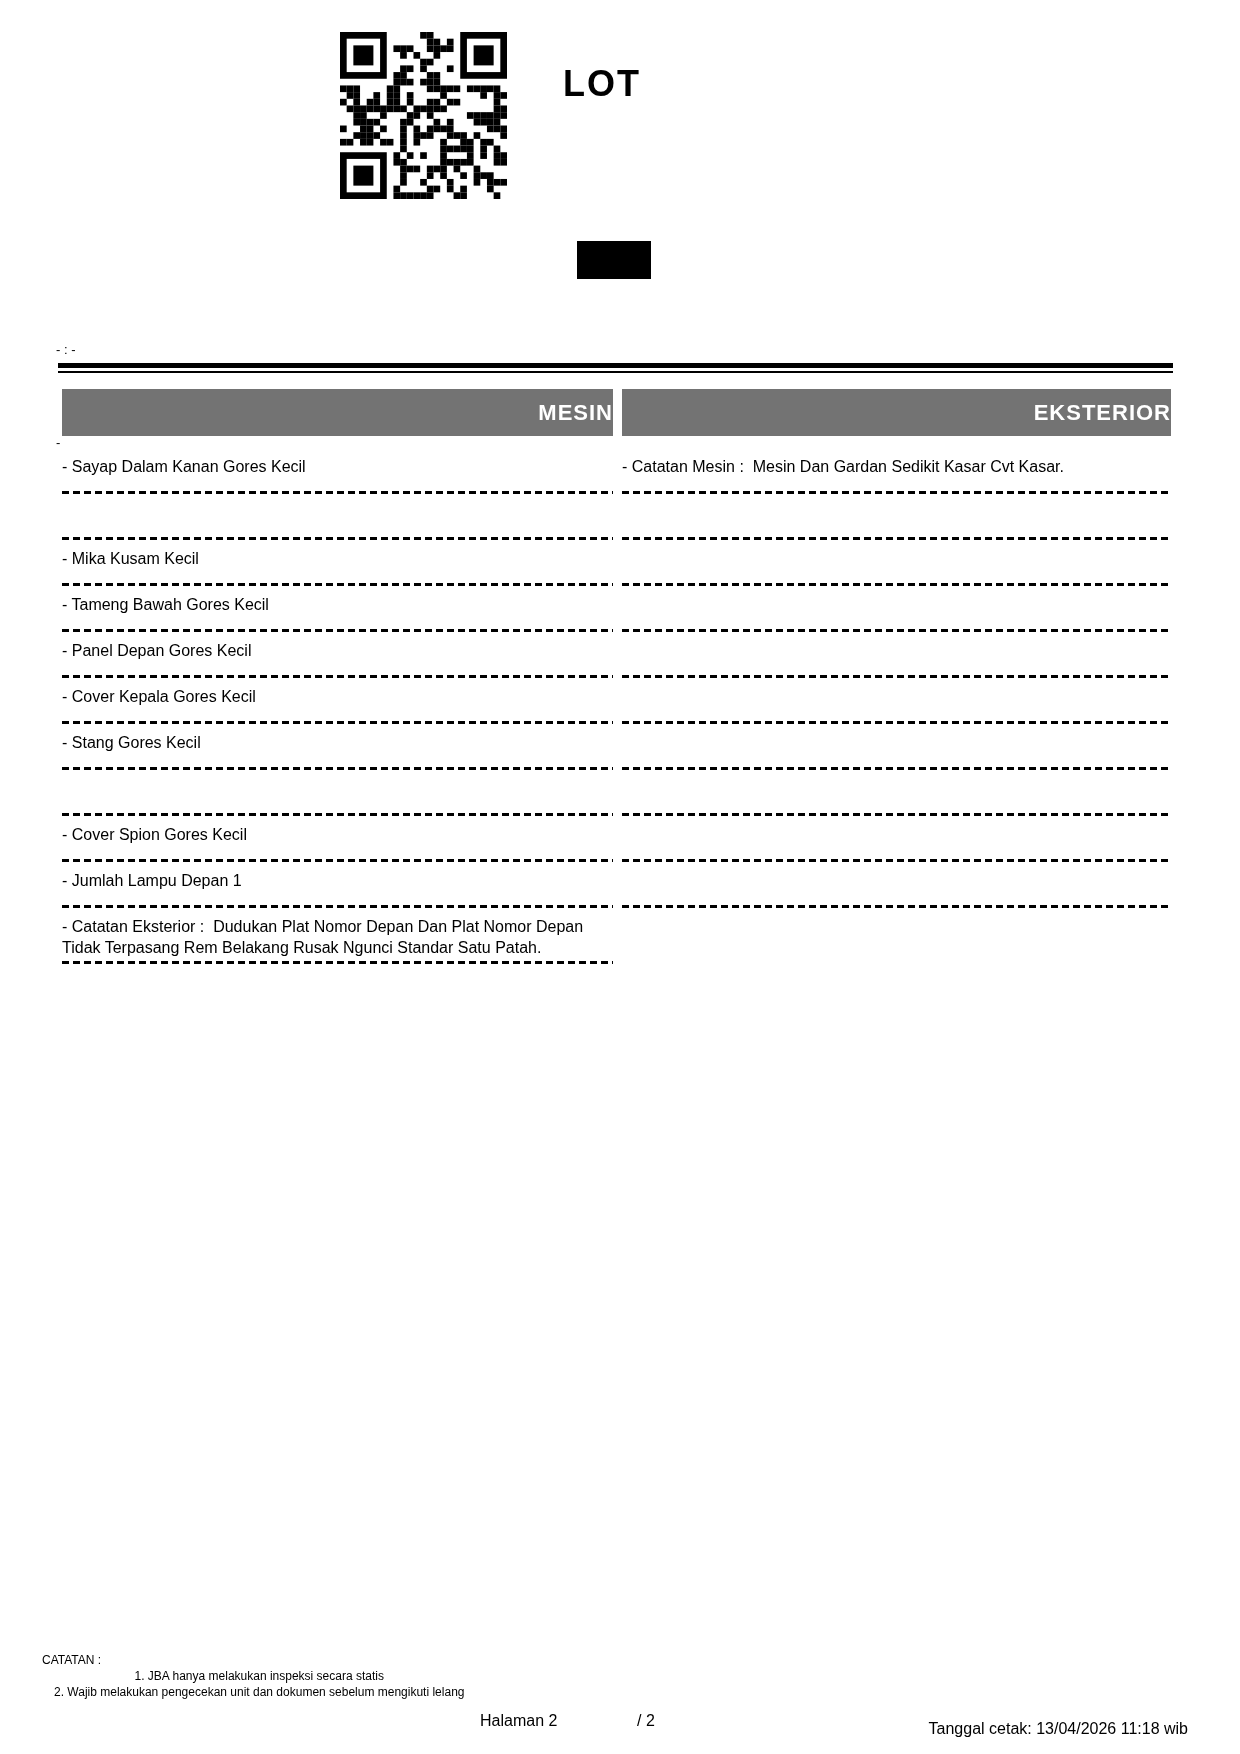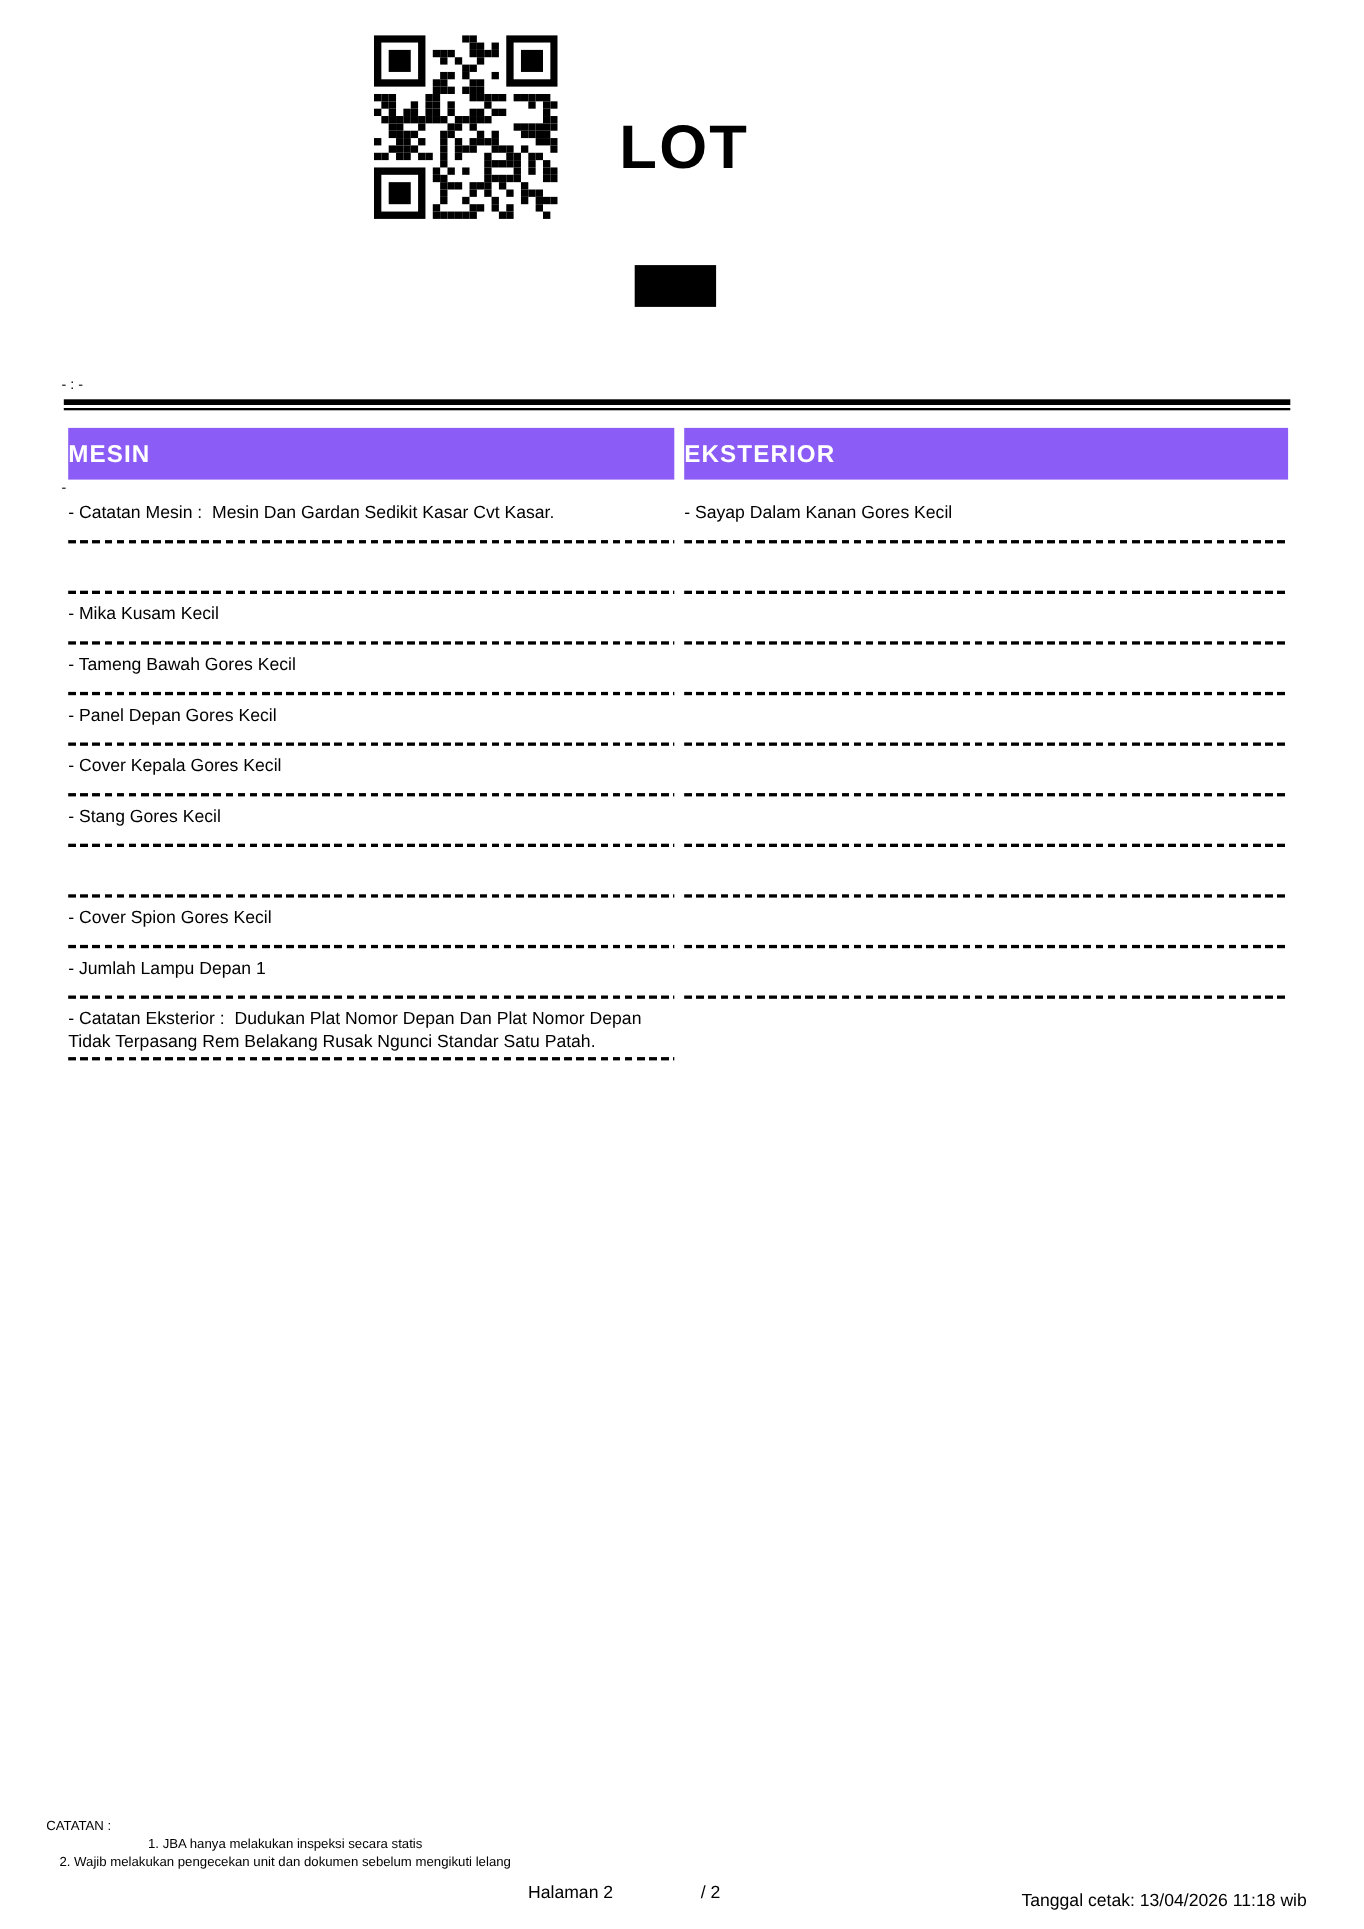--- a/index.html
+++ b/index.html
@@ -9,40 +9,40 @@
     background:#ffffff;
     font-family:"Liberation Sans","DejaVu Sans",sans-serif;
     color:#000;
     overflow:hidden;
   }
   
   #qr{position:absolute;left:340px;top:32px;width:167px;height:167px;}
   
   .lot-title{
     position:absolute;left:563px;top:66px;
-    font-size:56px;font-weight:bold;letter-spacing:2px;line-height:1;margin-top:40px;
+    font-size:36px;font-weight:bold;letter-spacing:2px;line-height:1;
   }
   
   .redact-box{position:absolute;left:577px;top:241px;width:74px;height:38px;background:#000;}
   
   .meta{position:absolute;left:56px;top:272px;font-size:13px;line-height:31px;white-space:pre;}
   
   .double-rule{
     position:absolute;left:58px;top:363px;width:1115px;height:10px;
     background:linear-gradient(to bottom,#000 0 5px,#fff 5px 8px,#000 8px 10px);
   }
   
   .inspect-table{
     position:absolute;left:62px;top:389px;width:1111px;
     display:grid;grid-template-columns:551px 549px;column-gap:9px;
   }
   .colhead{
-    height:47px;background:#8b5cf6;color:#fff;
+    height:47px;background:#737373;color:#fff;
     font-size:22px;font-weight:bold;letter-spacing:1px;
-    text-align:left;line-height:47px;
+    text-align:right;line-height:47px;
     margin-bottom:12px;
   }
   .cell{
     position:relative;
     min-height:46px;
     box-sizing:border-box;
     padding:8px 2px 6px 0;
     font-size:16px;line-height:21px;
     white-space:pre-wrap;
   }
@@ -292,22 +292,22 @@
     <div>- : -</div>
     <div>-</div>
   </div>
 
   <div class="double-rule"></div>
 
   <div class="inspect-table">
     <div class="colhead">MESIN</div>
     <div class="colhead">EKSTERIOR</div>
 
+    <div class="cell">- Sayap Dalam Kanan Gores Kecil</div>
     <div class="cell">- Catatan Mesin :  Mesin Dan Gardan Sedikit Kasar Cvt Kasar.</div>
-    <div class="cell">- Sayap Dalam Kanan Gores Kecil</div>
 
     <div class="cell"></div>
 
     <div class="cell"></div>
     <div class="cell">- Mika Kusam Kecil</div>
 
     <div class="cell"></div>
     <div class="cell">- Tameng Bawah Gores Kecil</div>
 
     <div class="cell"></div>

